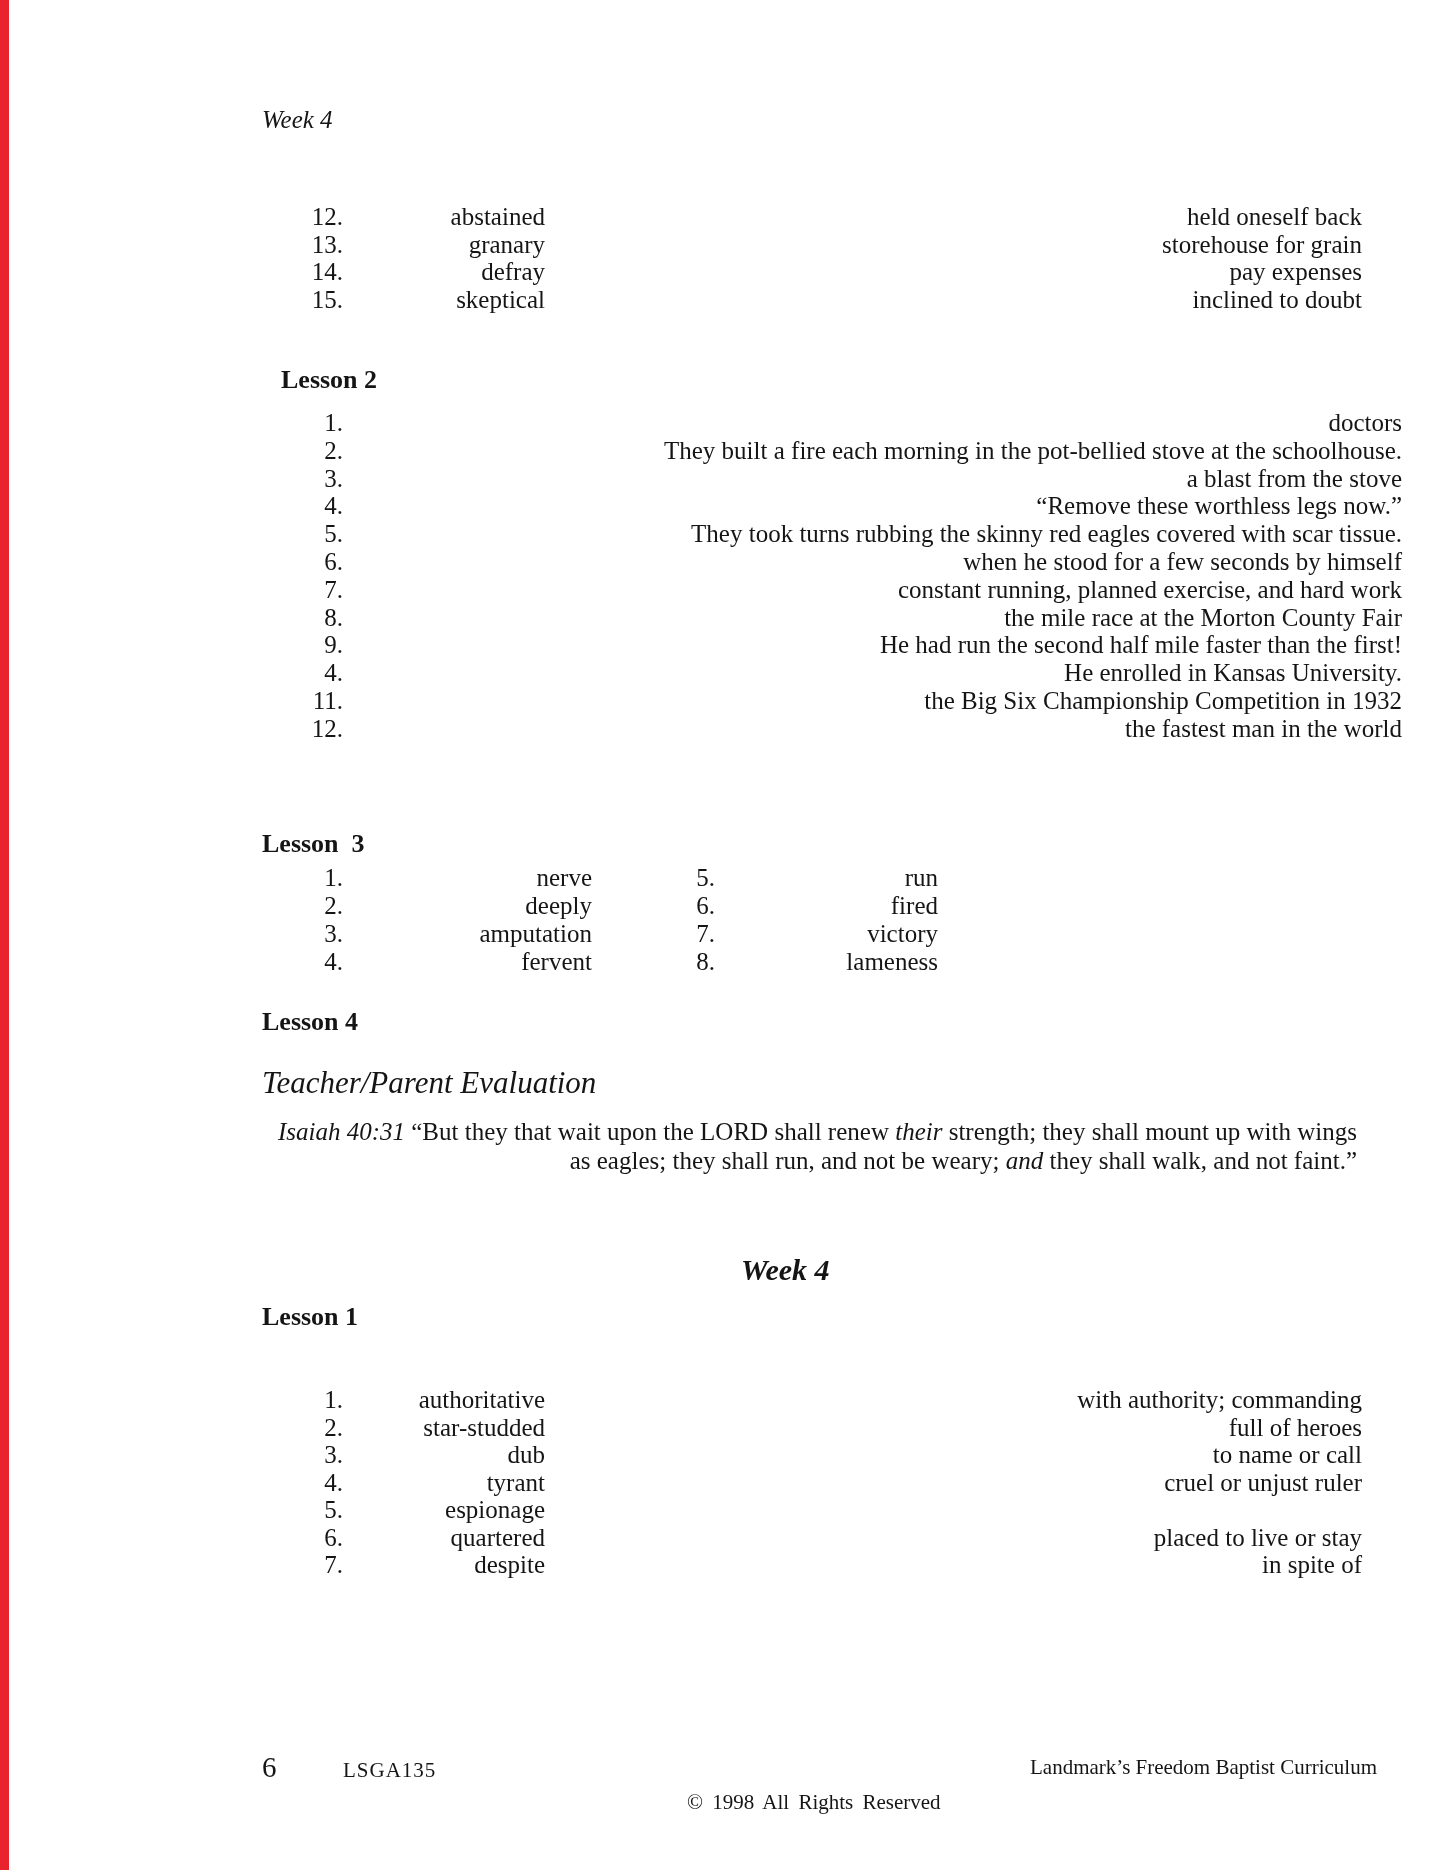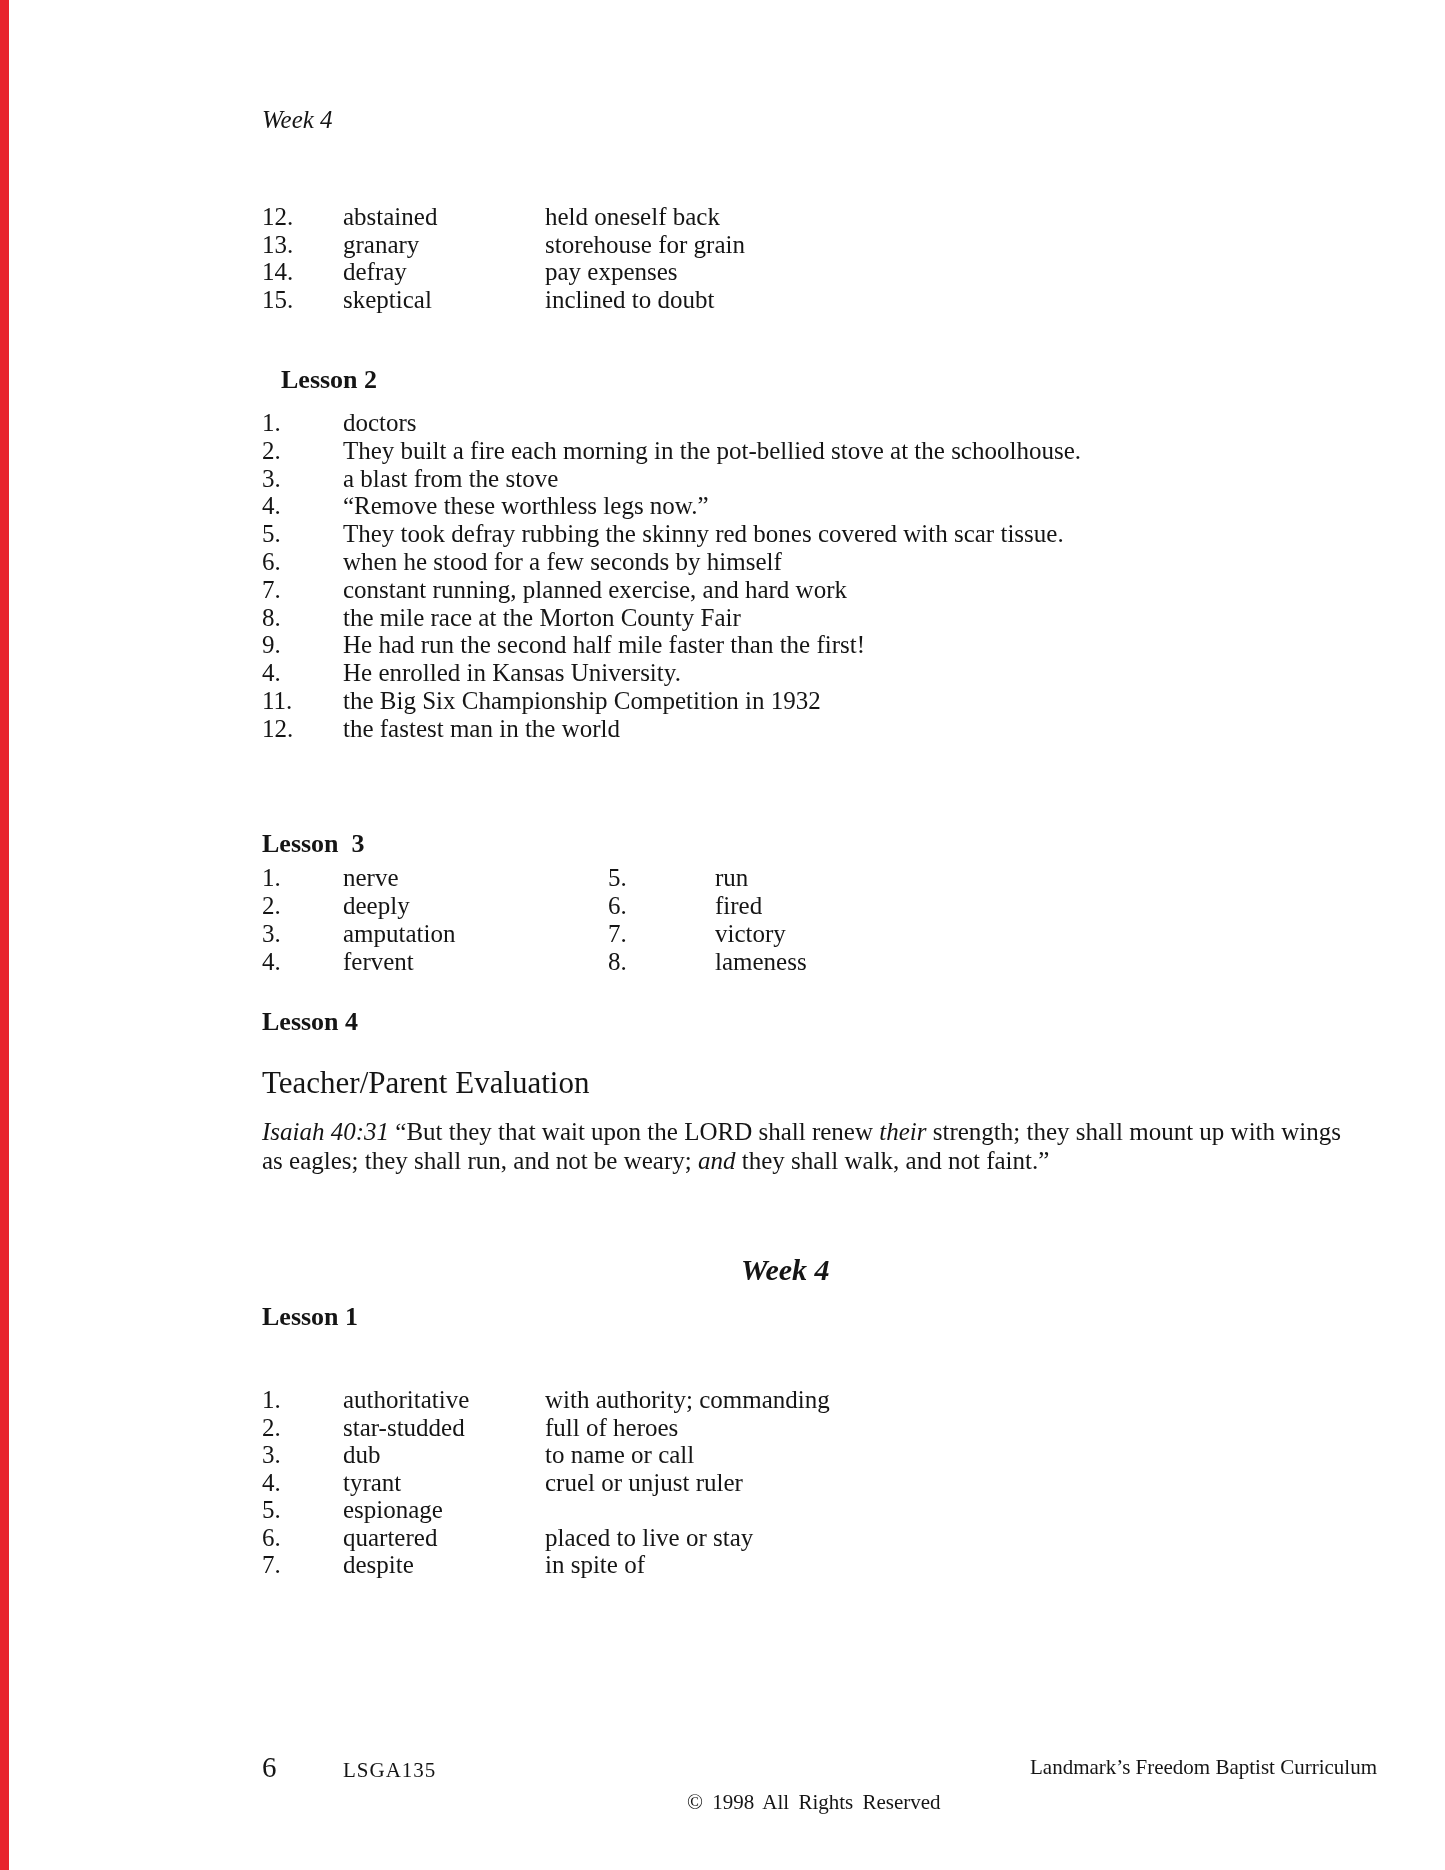--- a/index.html
+++ b/index.html
@@ -7,37 +7,37 @@
     position:relative;
     width:1445px;height:1870px;
     background:#ffffff;
     font-family:"Liberation Serif","DejaVu Serif",serif;
     color:#151515;
     overflow:hidden;
   }
   .edge-stripe{
     position:absolute;left:0;top:0;width:9px;height:100%;
   }
-  .abs{position:absolute;}
+  .abs{position:absolute;text-align:right;}
   .running-head{
     left:262px;top:106px;
     font-style:italic;font-size:25px;line-height:28px;
   }
   .vocab-list{font-size:25px;line-height:27.5px;}
   .vocab-row{display:grid;grid-template-columns:81px 202px auto;}
   .ans-list{font-size:25px;line-height:27.8px;}
   .ans-row{display:grid;grid-template-columns:81px auto;white-space:nowrap;}
   .lesson-heading{
     font-weight:bold;font-size:26px;line-height:28px;white-space:pre;
   }
   .pair-list{font-size:25px;line-height:28px;}
   .pair-row{display:grid;grid-template-columns:81px auto;}
   .pair-row-r{display:grid;grid-template-columns:107px auto;}
   .eval-title{
-    font-size:31px;line-height:34px;
+    font-style:italic;font-size:31px;line-height:34px;
   }
   .scripture{
     font-size:25px;line-height:28.5px;width:1095px;
   }
   .ital{font-style:italic;}
   .week-title{
     font-weight:bold;font-style:italic;font-size:30px;line-height:32px;
   }
   .footer-page-num{font-size:29px;line-height:30px;}
   .footer-small{font-size:21px;line-height:24px;}
@@ -90,21 +90,21 @@
     <div class="ans-row">
       <span>3.</span>
       <span>a blast from the stove</span>
     </div>
     <div class="ans-row">
       <span>4.</span>
       <span>“Remove these worthless legs now.”</span>
     </div>
     <div class="ans-row">
       <span>5.</span>
-      <span>They took defray rubbing the skinny red bones covered with scar tissue.</span>
+      <span>They took turns rubbing the skinny red eagles covered with scar tissue.</span>
     </div>
     <div class="ans-row">
       <span>6.</span>
       <span>when he stood for a few seconds by himself</span>
     </div>
     <div class="ans-row">
       <span>7.</span>
       <span>constant running, planned exercise, and hard work</span>
     </div>
     <div class="ans-row">

